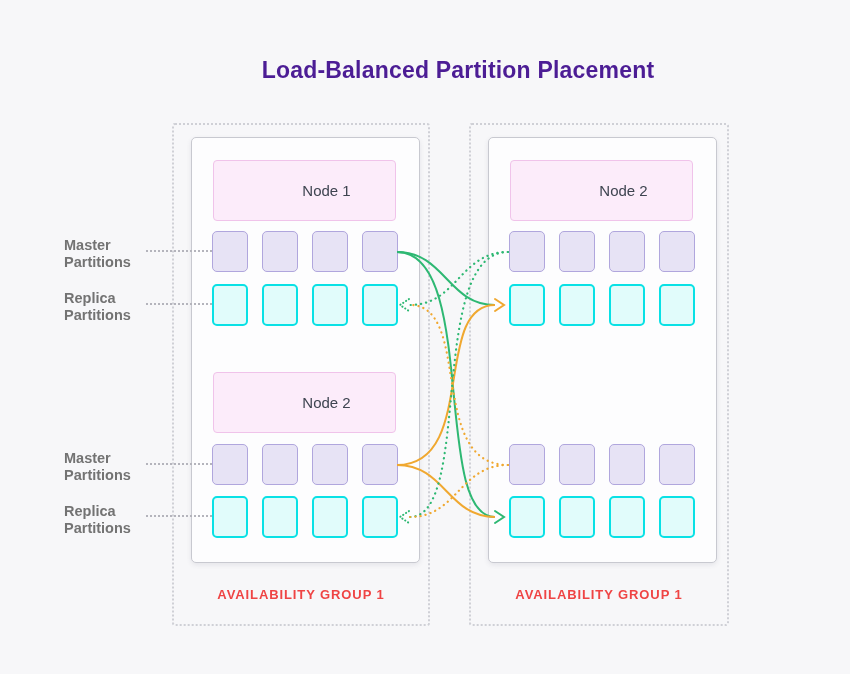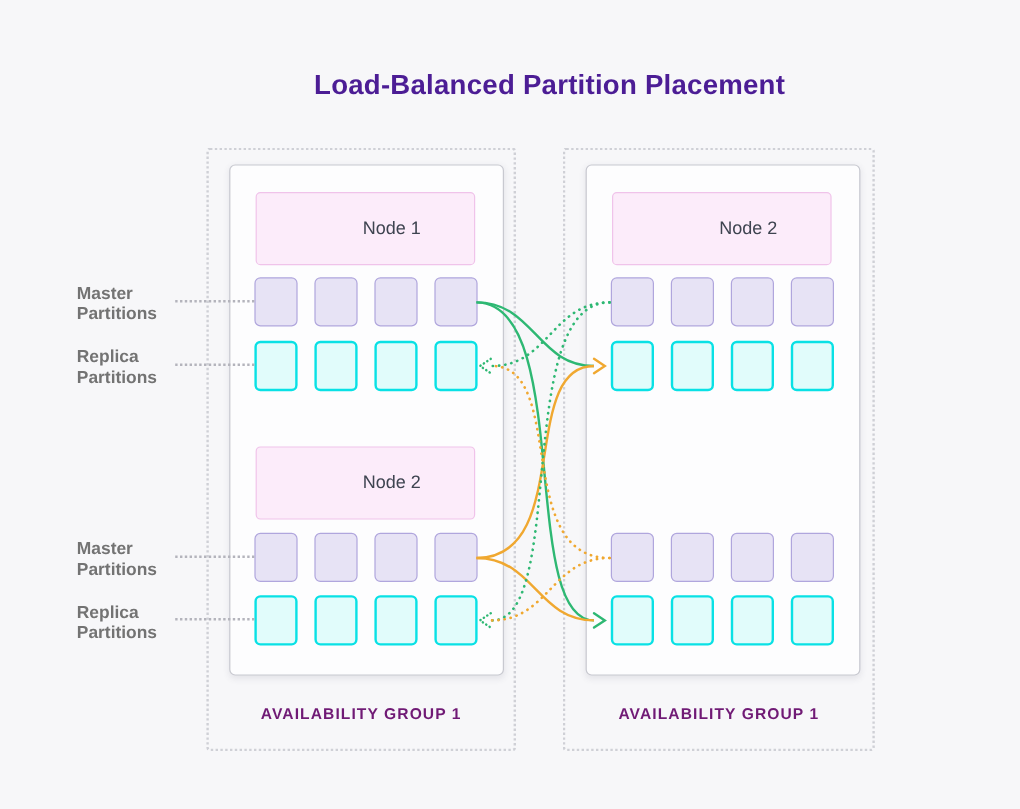--- a/index.html
+++ b/index.html
@@ -15,21 +15,21 @@
   }
   .group{
     position:absolute; top:123px; height:503px;
     border:2px dotted #cfd0d6; border-radius:3px; box-sizing:border-box;
   }
   #group1{left:172px; width:258px;}
   #group2{left:469px; width:260px;}
   .group-label{
     position:absolute; left:0; right:0; bottom:22px;
     text-align:center; font-size:13px; font-weight:bold;
-    color:#701a75; letter-spacing:.9px;
+    color:#ef4444; letter-spacing:.9px;
   }
   .node-panel{
     position:absolute; left:17px; top:12px; width:227px; height:424px;
     background:#fdfdfe; border:1px solid #c8c9d0; border-radius:5px;
     box-shadow:0 2px 5px rgba(70,70,95,.10);
   }
   .node-header{
     position:absolute; left:21px; width:183px; height:61px;
     background:#fcecfa; border:1px solid #f0c3ea; border-radius:4px;
     display:flex; align-items:center; justify-content:center;

